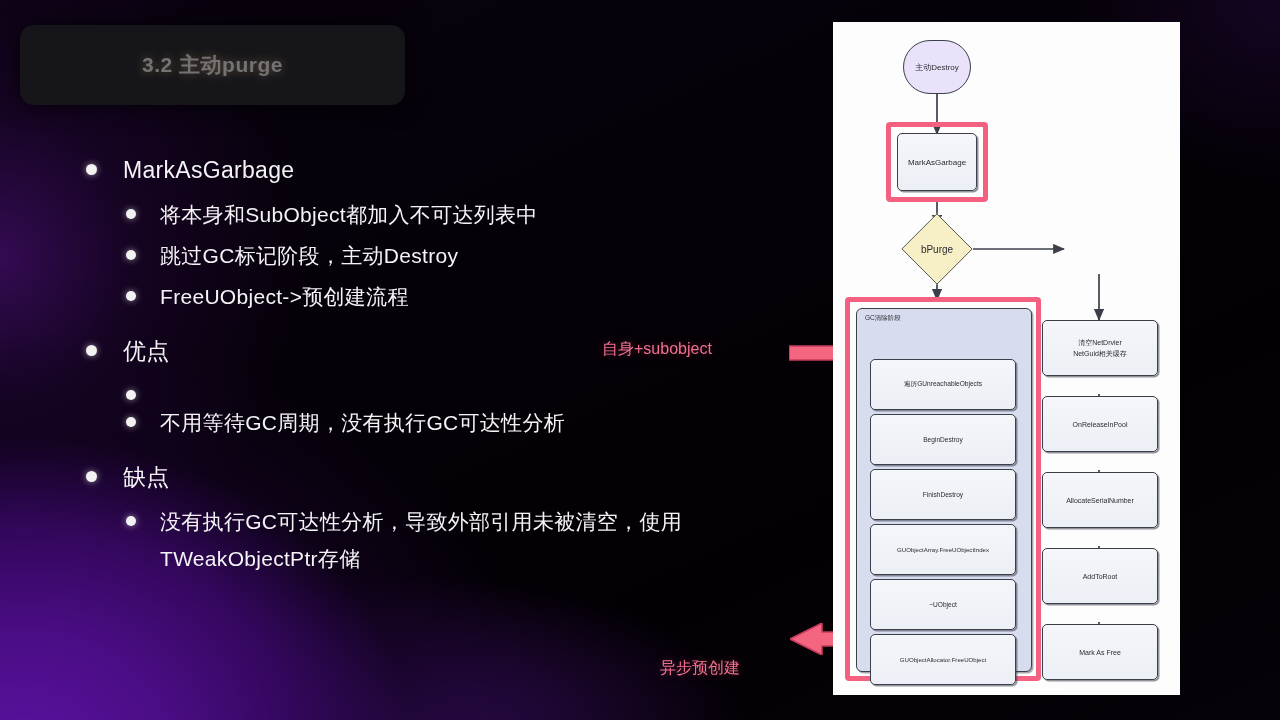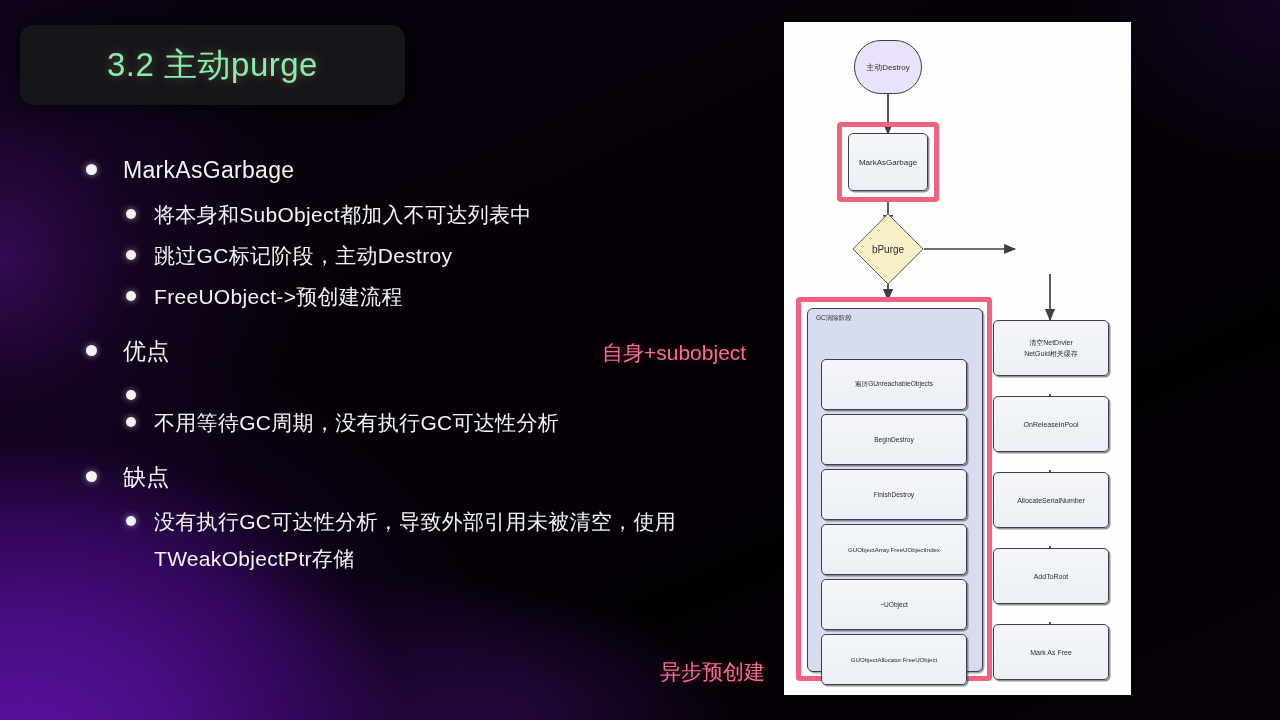--- a/index.html
+++ b/index.html
@@ -21,48 +21,48 @@
     overflow:hidden;
   }
   
   .title-plate{
     position:absolute;left:20px;top:25px;width:385px;height:80px;
     background:#16161a;border-radius:14px;
     display:flex;align-items:center;justify-content:center;
     box-shadow:0 0 24px rgba(0,0,0,0.8);
   }
   .title-text{
-    font-size:33px;font-weight:normal;color:#86efac;
+    font-size:21px;font-weight:bold;color:#737373;
     letter-spacing:0.5px;white-space:nowrap;
     text-shadow:0 0 10px rgba(248,188,130,0.35);
   }
   
   .bullets{position:absolute;left:70px;top:150px;width:740px;}
   .row{display:flex;align-items:flex-start;}
   .lvl1{margin-bottom:6px;}
   .lvl2{margin-bottom:4px;}
   .dot{
     border-radius:50%;background:#f2f2f2;flex:0 0 auto;
     box-shadow:0 0 7px rgba(255,255,255,0.55);
   }
   .lvl1 .dot{width:11px;height:11px;margin-top:14px;margin-left:16px;}
   .lvl2 .dot{width:10px;height:10px;margin-top:13px;margin-left:56px;}
   .txt{color:#f4f4f6;white-space:pre-wrap;}
   .lvl1 .txt{font-size:23px;line-height:40px;margin-left:26px;letter-spacing:0.3px;}
-  .lvl2 .txt{font-size:21px;line-height:37px;margin-left:18px;letter-spacing:0.3px;}
+  .lvl2 .txt{font-size:21px;line-height:37px;margin-left:24px;letter-spacing:0.3px;}
   .gap-l1{height:12px;}
   
-  .anno{position:absolute;color:#f0718f;font-size:21px;white-space:nowrap;
+  .anno{position:absolute;color:#f0718f;font-size:16px;white-space:nowrap;
         text-shadow:0 0 8px rgba(240,80,120,0.35);}
   .anno-a{left:602px;top:339px;}
   .anno-b{left:660px;top:658px;}
   .arrow-svg{position:absolute;}
   
   .panel{
-    position:absolute;left:784px;top:22px;width:347px;height:673px;
+    position:absolute;left:833px;top:22px;width:347px;height:673px;
     background:#fdfdfd;
   }
   .fc{position:absolute;inset:0;}
   .node{
     position:absolute;box-sizing:border-box;
     display:flex;align-items:center;justify-content:center;
     text-align:center;color:#2b2b33;
     font-family:"Liberation Sans","DejaVu Sans",sans-serif;
   }
   .n-box{

